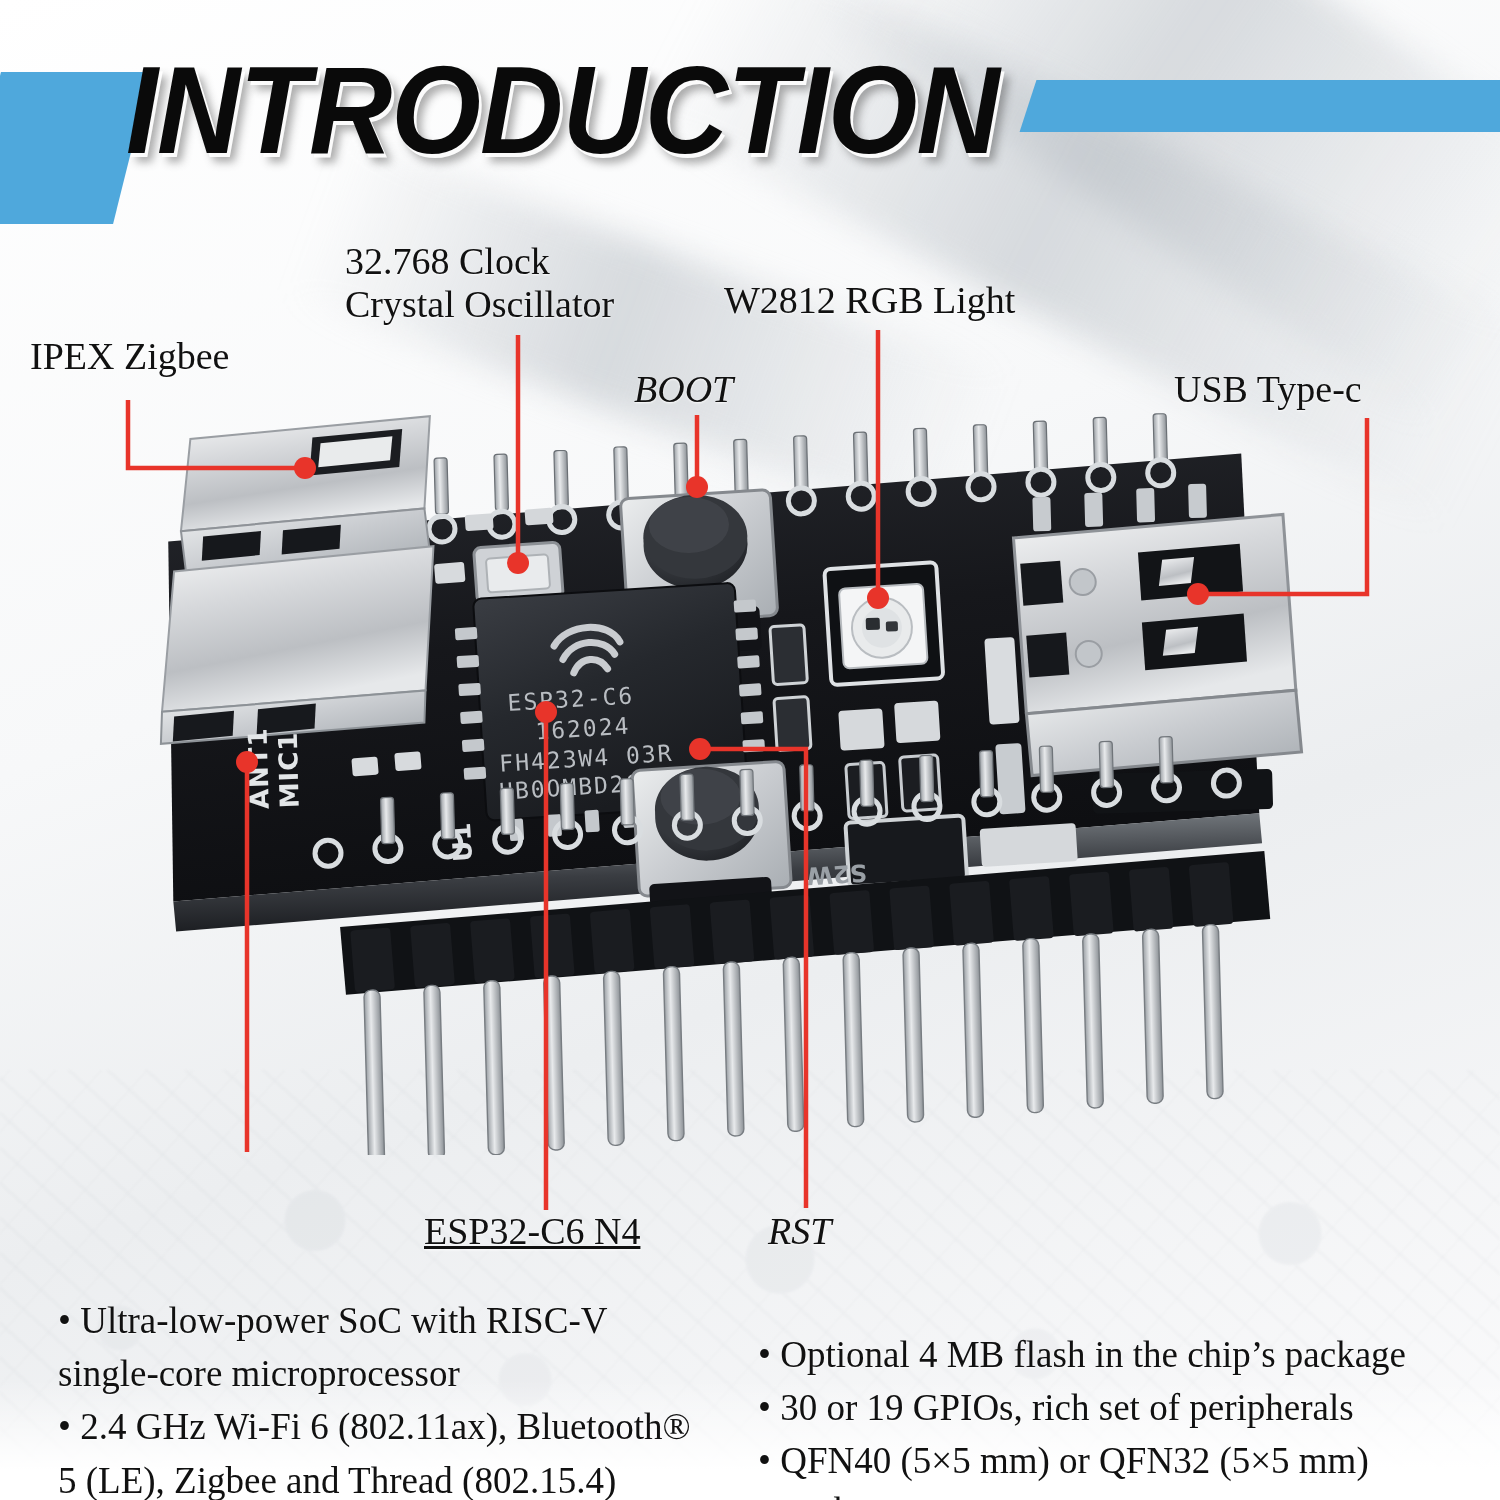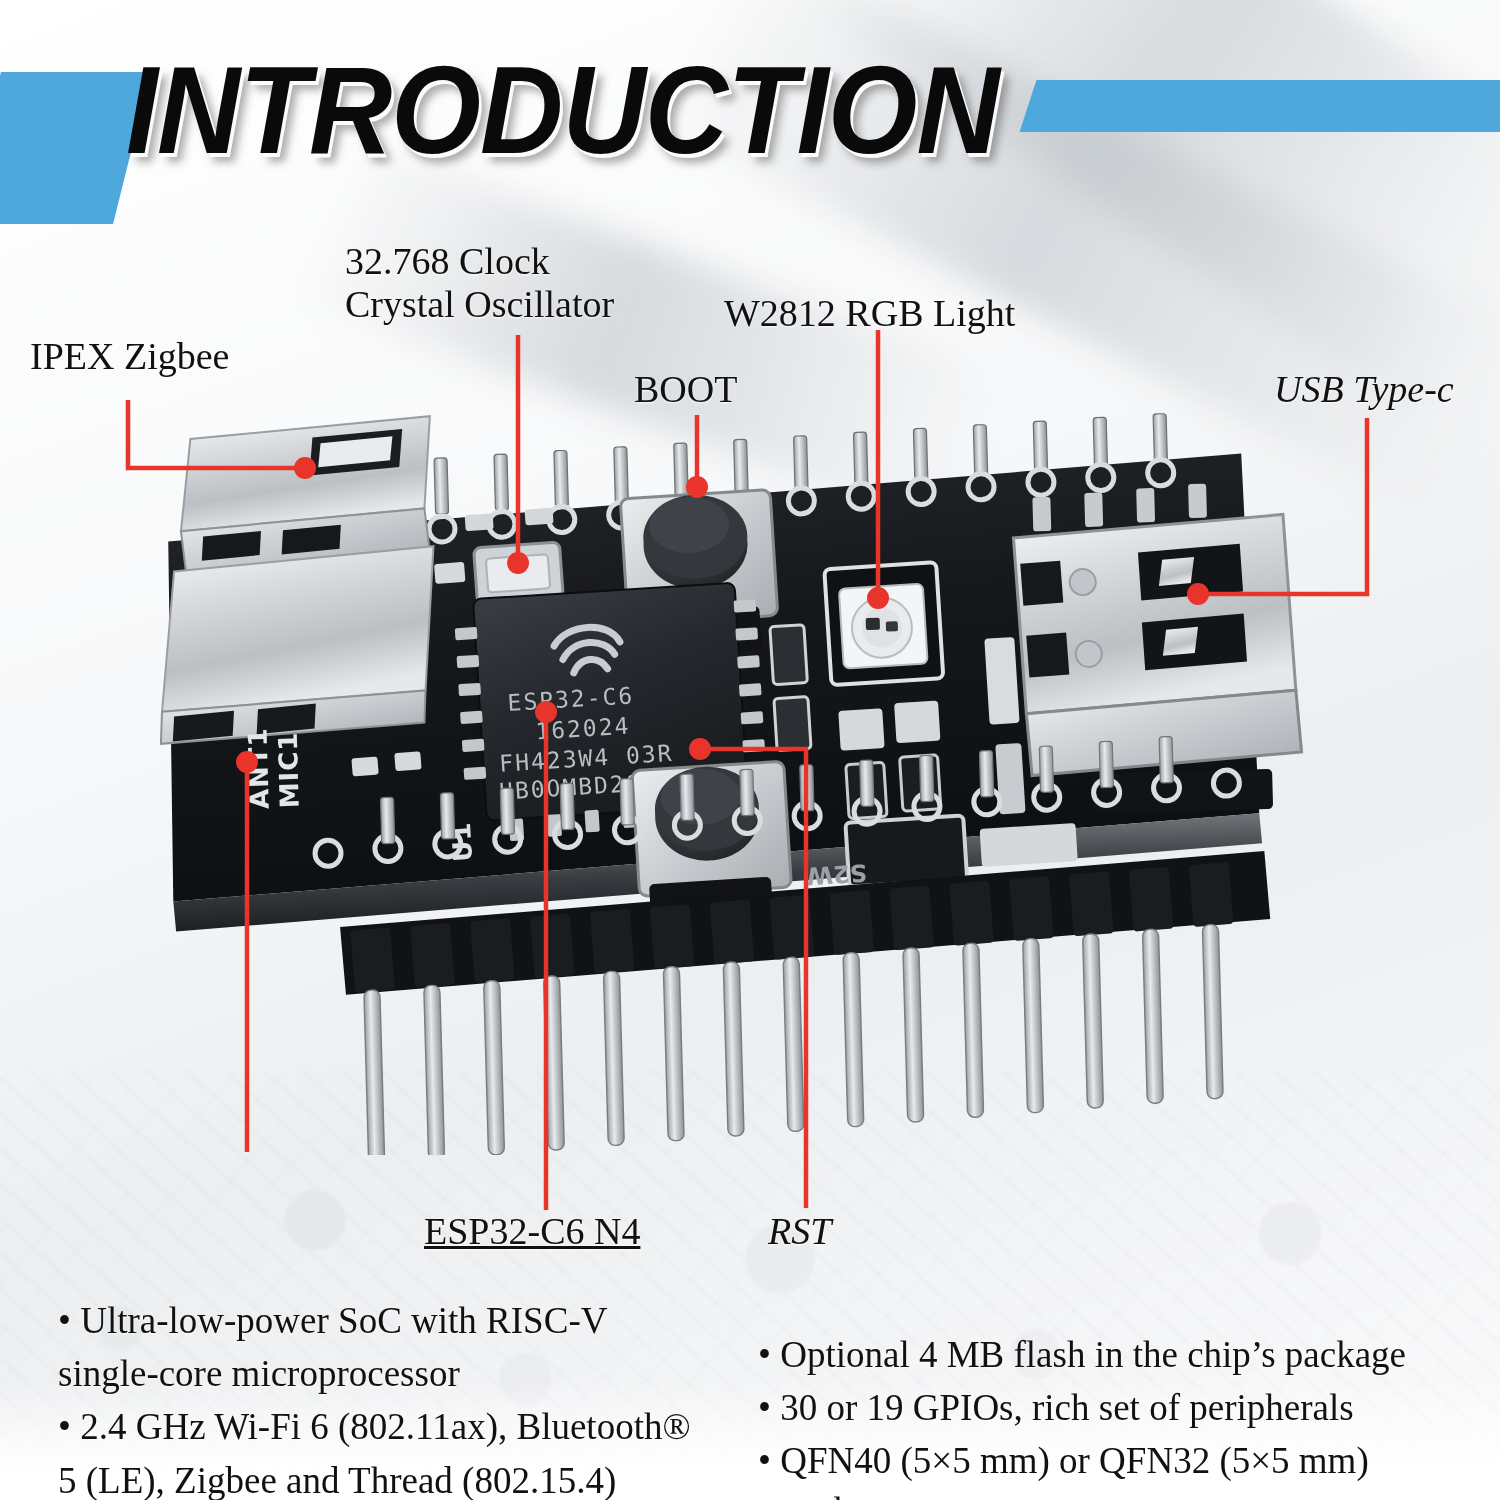--- a/index.html
+++ b/index.html
@@ -459,23 +459,23 @@
       <circle cx="1198" cy="594" r="11"></circle>
       <circle cx="247" cy="762" r="11"></circle>
       <circle cx="546" cy="712" r="11"></circle>
       <circle cx="700" cy="749" r="11"></circle>
     </g>
   </svg>
 
   <div class="label" style="left:30px;  top:335px;">IPEX Zigbee</div>
   <div class="label" style="left:345px; top:240px; text-align:left;">32.768 Clock
 Crystal Oscillator</div>
-  <div class="label" style="left:634px; top:368px;">BOOT</div>
-  <div class="label" style="left:724px; top:292px;">W2812 RGB Light</div>
-  <div class="label" style="left:1274px;top:368px;font-style:italic;">USB Type-c</div>
+  <div class="label" style="left:634px; top:368px;font-style:italic;">BOOT</div>
+  <div class="label" style="left:724px; top:279px;">W2812 RGB Light</div>
+  <div class="label" style="left:1174px;top:368px;">USB Type-c</div>
   <div class="label" style="left:424px; top:1210px;text-decoration:underline;">ESP32-C6 N4</div>
   <div class="label" style="left:768px; top:1210px;font-style:italic;">RST</div>
 
   <div class="bullets bullets-left">
     <span class="bl">• Ultra-low-power SoC with RISC-V</span>
     <span class="bl">   single-core microprocessor</span>
     <span class="bl">• 2.4 GHz Wi-Fi 6 (802.11ax), Bluetooth®</span>
     <span class="bl">   5 (LE), Zigbee and Thread (802.15.4)</span>
   </div>
   <div class="bullets bullets-right">

